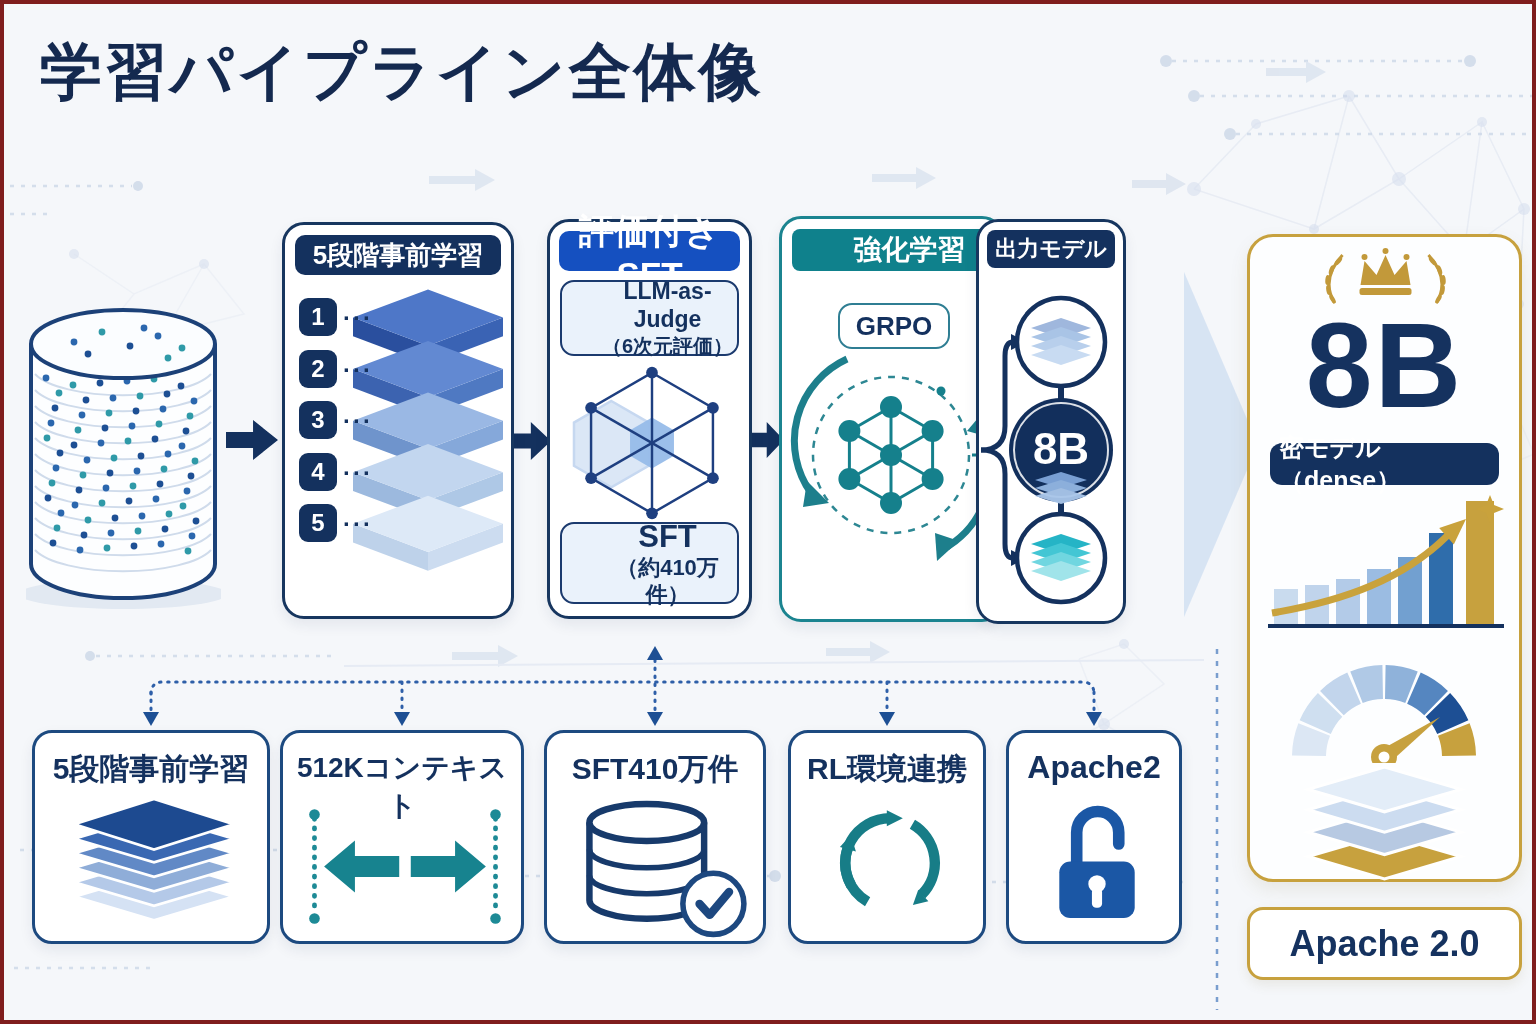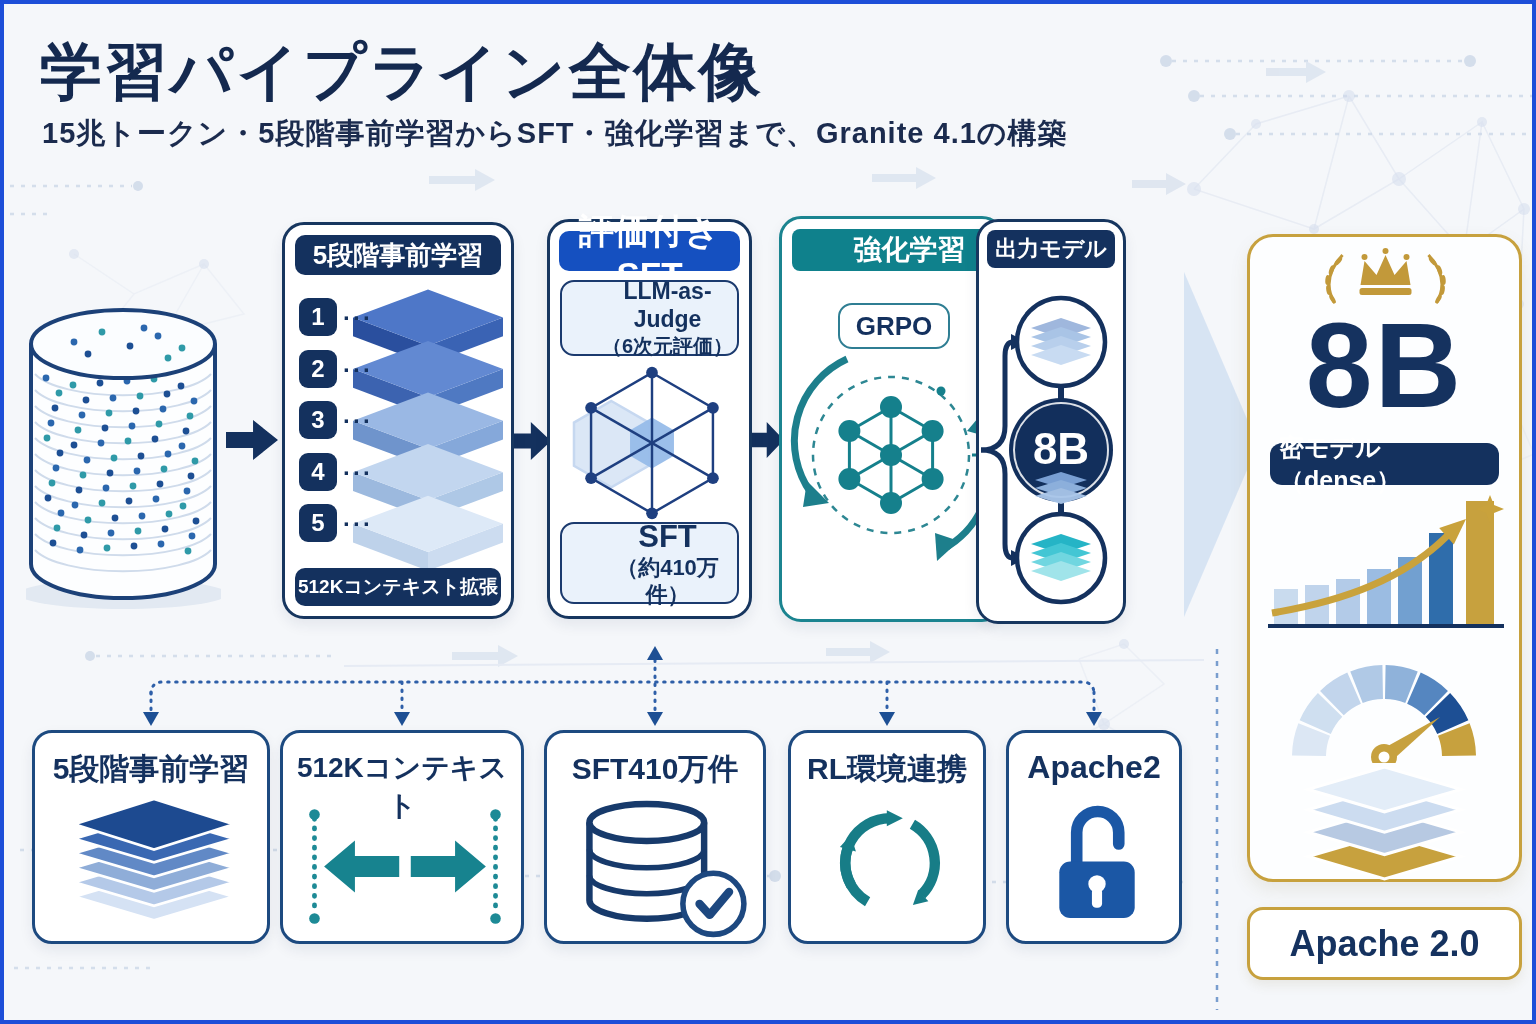--- a/index.html
+++ b/index.html
@@ -1,19 +1,19 @@
 <!DOCTYPE html>
 <html><head>
 <meta charset="utf-8">
 <style>
   html,body{margin:0;padding:0;background:#888;}
   *{box-sizing:border-box;}
   .canvas{
     position:relative;width:1536px;height:1024px;overflow:hidden;
-    background:#f5f7fa;border:4px solid #1d4ed8;
+    background:#f5f7fa;border:4px solid #7f1d1d;
     font-family:"Liberation Sans","DejaVu Sans",sans-serif;
   }
   .abs{position:absolute;}
   svg{display:block;}
   
   .title{left:36px;top:26px;font-size:62px;font-weight:900;color:#14294f;letter-spacing:3px;}
   .subtitle{left:38px;top:110px;font-size:29px;font-weight:700;color:#1b2b4e;letter-spacing:1px;}
   
   .card{position:absolute;background:#fff;border:3px solid #17365f;border-radius:22px;
         box-shadow:0 6px 14px rgba(20,40,80,.08);}
@@ -109,21 +109,20 @@
       <path d="M1128,176 h34 v-7 l20,11 -20,11 v-7 h-34 z"></path>
       <path d="M448,648 h46 v-7 l20,11 -20,11 v-7 h-46 z"></path>
       <path d="M822,644 h44 v-7 l20,11 -20,11 v-7 h-44 z"></path>
       <path d="M1262,64 h40 v-7 l20,11 -20,11 v-7 h-40 z"></path>
     </g>
     <line x1="340" y1="662" x2="1200" y2="656" stroke="#e6ebf4" stroke-width="2"></line>
     <line x1="1213" y1="645" x2="1213" y2="1006" stroke="#5b87c4" stroke-width="2.5" stroke-dasharray="5 7" opacity="0.8"></line>
   </svg>
 
   <div class="abs title">学習パイプライン全体像</div>
-  <div class="abs subtitle">15兆トークン・5段階事前学習からSFT・強化学習まで、Granite 4.1の構築</div>
 
   <svg class="abs" style="left:22px;top:298px" width="195" height="312" viewBox="0 0 195 312">
     <ellipse cx="97" cy="292" rx="104" ry="15" fill="#e2e9f2"></ellipse>
     <path d="M5,42 L5,262 A92,34 0 0 0 189,262 L189,42 Z" fill="#fdfeff"></path>
     <g id="cyl-lines" stroke="#cfdbeb" stroke-width="2" fill="none">
         <path d="M9,72 A92,30 0 0 0 185,72"></path>
         <path d="M9,88 A92,30 0 0 0 185,88"></path>
         <path d="M9,104 A92,30 0 0 0 185,104"></path>
         <path d="M9,120 A92,30 0 0 0 185,120"></path>
         <path d="M9,136 A92,30 0 0 0 185,136"></path>
@@ -262,21 +261,20 @@
     <div class="badge" style="left:14px;top:73px">1</div>
     <div class="dots" style="left:58px;top:79px">···</div>
     <div class="badge" style="left:14px;top:125px">2</div>
     <div class="dots" style="left:58px;top:131px">···</div>
     <div class="badge" style="left:14px;top:176px">3</div>
     <div class="dots" style="left:58px;top:182px">···</div>
     <div class="badge" style="left:14px;top:228px">4</div>
     <div class="dots" style="left:58px;top:234px">···</div>
     <div class="badge" style="left:14px;top:279px">5</div>
     <div class="dots" style="left:58px;top:285px">···</div>
-    <div class="pill hdr-navy" style="left:10px;right:10px;bottom:10px;height:38px;font-size:19px">512Kコンテキスト拡張</div>
   </div>
 
   <div class="card" style="left:543px;top:215px;width:205px;height:400px">
     <div class="pill hdr-blue" style="left:9px;right:9px;top:9px;height:40px;font-size:35px">評価付きSFT</div>
     <div class="subbox" style="left:10px;right:10px;top:58px;height:76px">
       <div style="font-size:23px">LLM-as-Judge</div>
       <div style="font-size:20px">（6次元評価）</div>
     </div>
     <svg class="abs" style="left:17px;top:138px" width="170" height="166" viewBox="0 0 170 170">
       <polygon points="85,59 107.5,72 107.5,98 85,111 62.5,98 62.5,72" fill="#cfdff4" stroke="#b4cbec" stroke-width="1.5" transform="translate(0,0) scale(1.7) translate(-59.5,-34.3)" opacity="0.75"></polygon>

